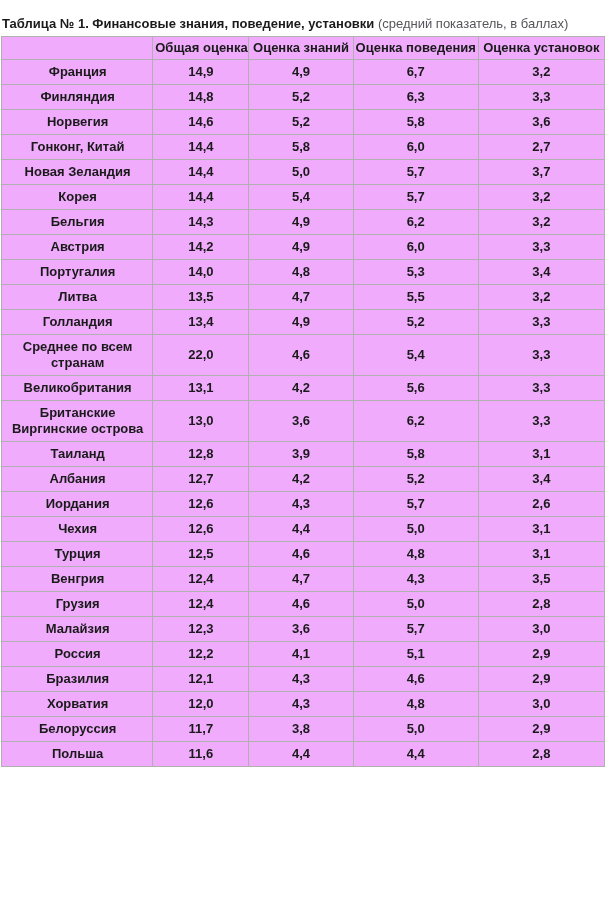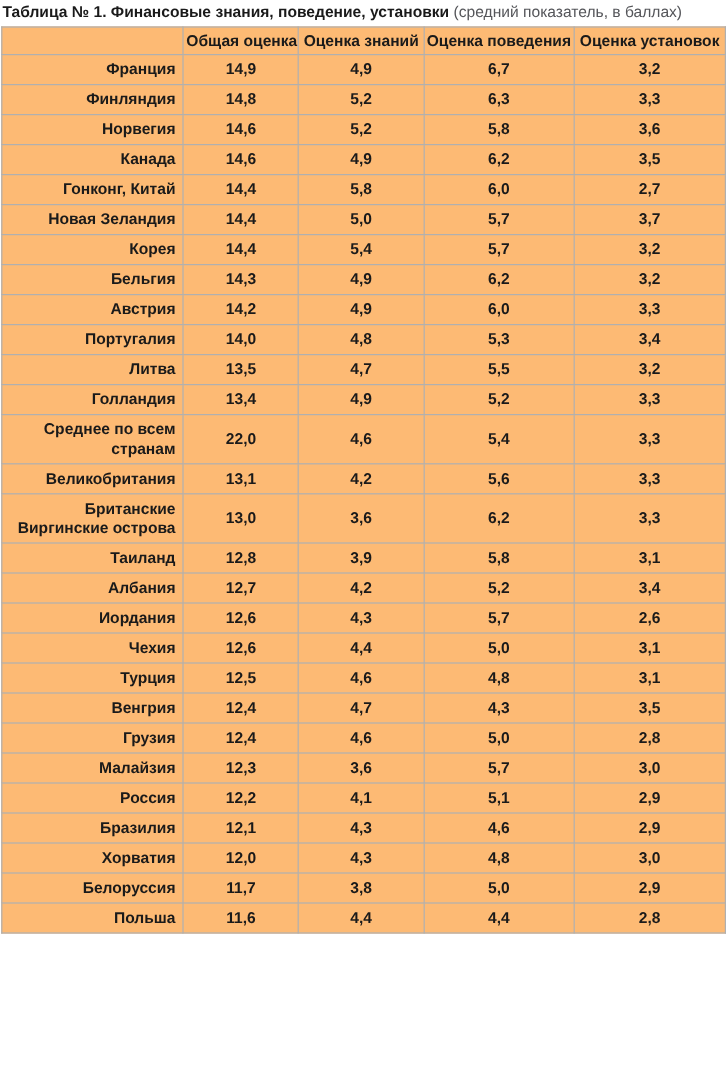--- a/index.html
+++ b/index.html
@@ -4,36 +4,36 @@
 <style>
   html, body {
     margin: 0;
     padding: 0;
     background: #ffffff;
     font-family: "Liberation Sans", "DejaVu Sans", sans-serif;
   }
   .page {
     width: 508px;
     box-sizing: border-box;
-    padding: 0 1px 4px 1px;
+    padding: 14px 1px 4px 1px;
   }
   .table-title {
     font-size: 13px;
     line-height: 17px;
     padding: 1px 0 4px 1px;
     color: #1a1a1a;
     white-space: nowrap;
   }
   .table-title .t-bold { font-weight: bold; color: #1a1a1a; }
   .table-title .t-note { font-weight: normal; color: #55565a; }
   table.fin-table {
     border-collapse: collapse;
     table-layout: fixed;
     width: 604px;
-    background: #fdba74;
+    background: #f0abfc;
   }
   table.fin-table col.c-country  { width: 151px; }
   table.fin-table col.c-total    { width: 96px;  }
   table.fin-table col.c-know     { width: 104px; }
   table.fin-table col.c-behav    { width: 125px; }
   table.fin-table col.c-attit    { width: 126px; }
   table.fin-table th,
   table.fin-table td {
     border: 1px solid #b0b0b0;
     font-size: 13px;
@@ -46,21 +46,21 @@
     padding: 3px 2px;
     line-height: 16px;
     text-align: center;
     white-space: nowrap;
   }
   table.fin-table td {
     padding: 4px 4px;
     line-height: 16px;
   }
   table.fin-table td.country {
-    text-align: right;
+    text-align: center;
     padding-left: 7px;
     padding-right: 6px;
   }
   table.fin-table td.num {
     text-align: center;
   }
 </style>
 </head>
 <body>
 
@@ -102,27 +102,20 @@
           <td class="num">3,3</td>
         </tr>
         <tr>
           <td class="country">Норвегия</td>
           <td class="num">14,6</td>
           <td class="num">5,2</td>
           <td class="num">5,8</td>
           <td class="num">3,6</td>
         </tr>
         <tr>
-          <td class="country">Канада</td>
-          <td class="num">14,6</td>
-          <td class="num">4,9</td>
-          <td class="num">6,2</td>
-          <td class="num">3,5</td>
-        </tr>
-        <tr>
           <td class="country">Гонконг, Китай</td>
           <td class="num">14,4</td>
           <td class="num">5,8</td>
           <td class="num">6,0</td>
           <td class="num">2,7</td>
         </tr>
         <tr>
           <td class="country">Новая Зеландия</td>
           <td class="num">14,4</td>
           <td class="num">5,0</td>

